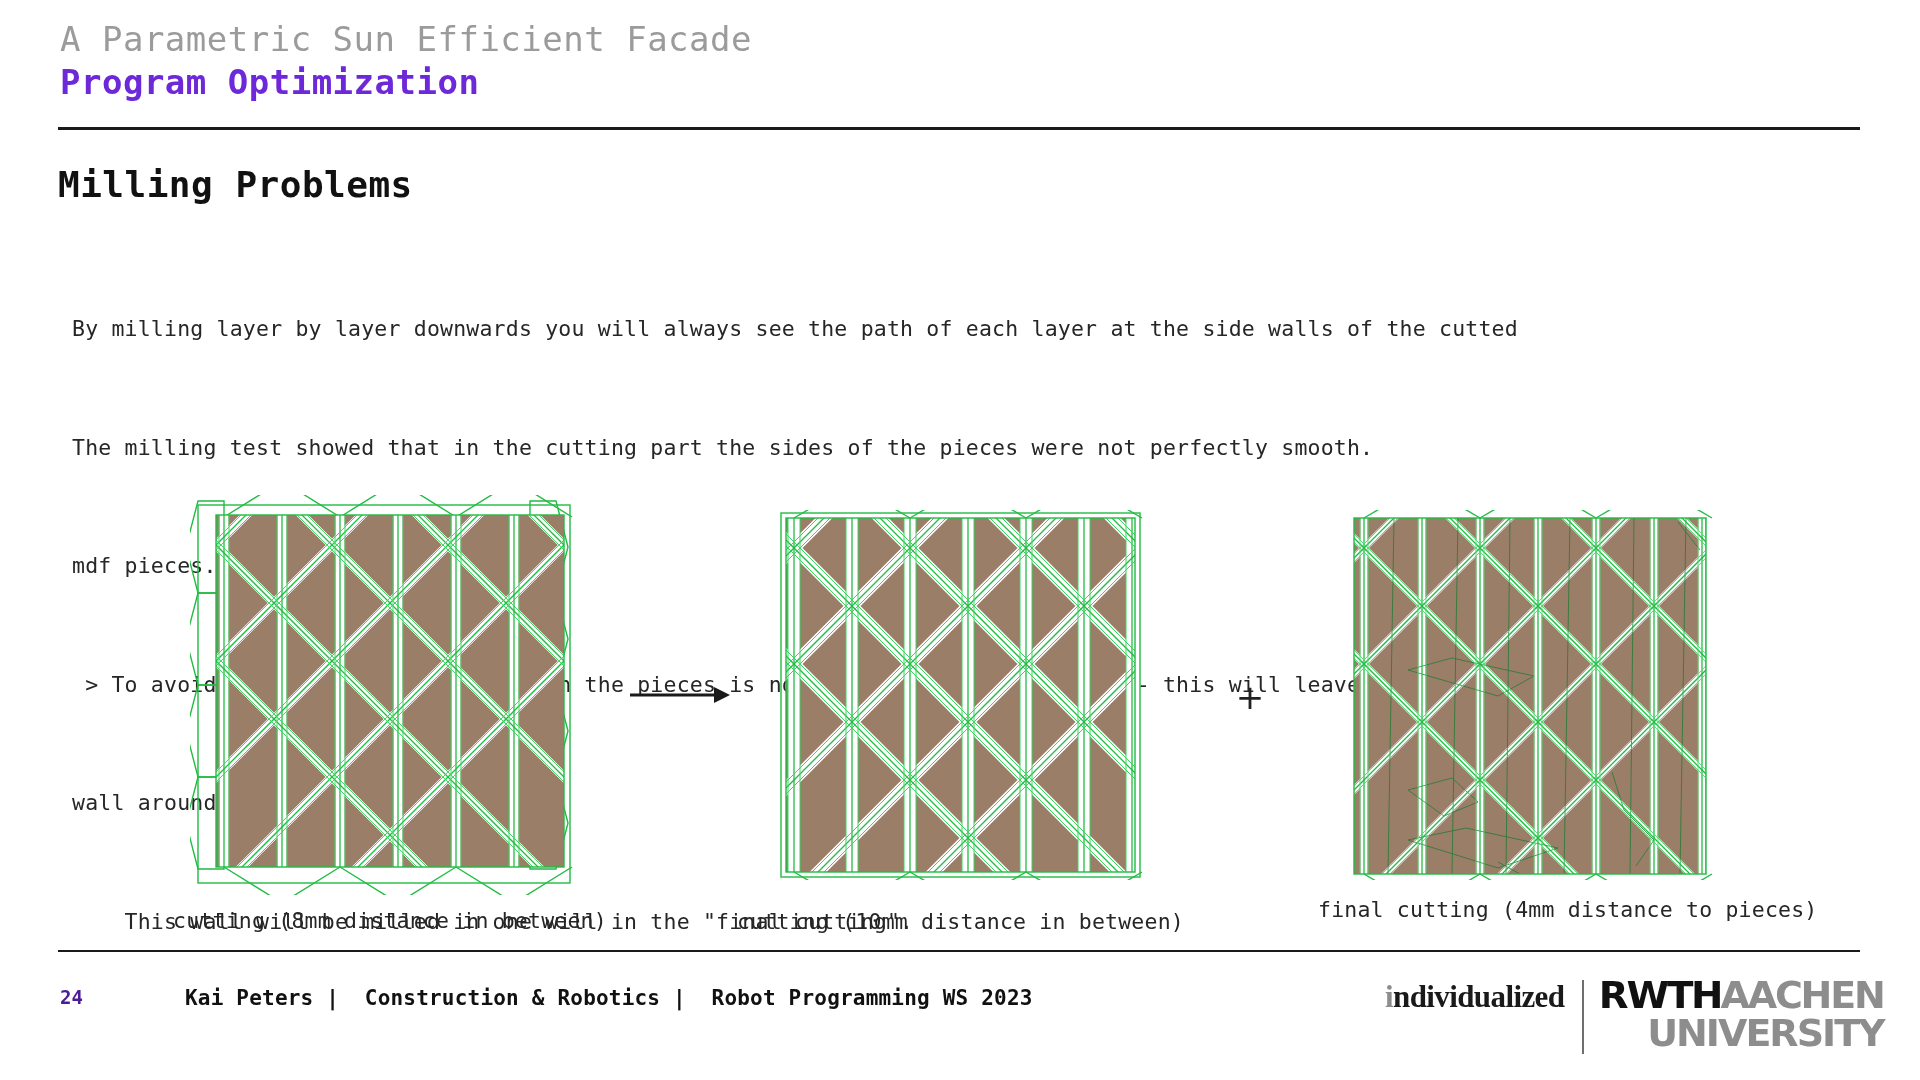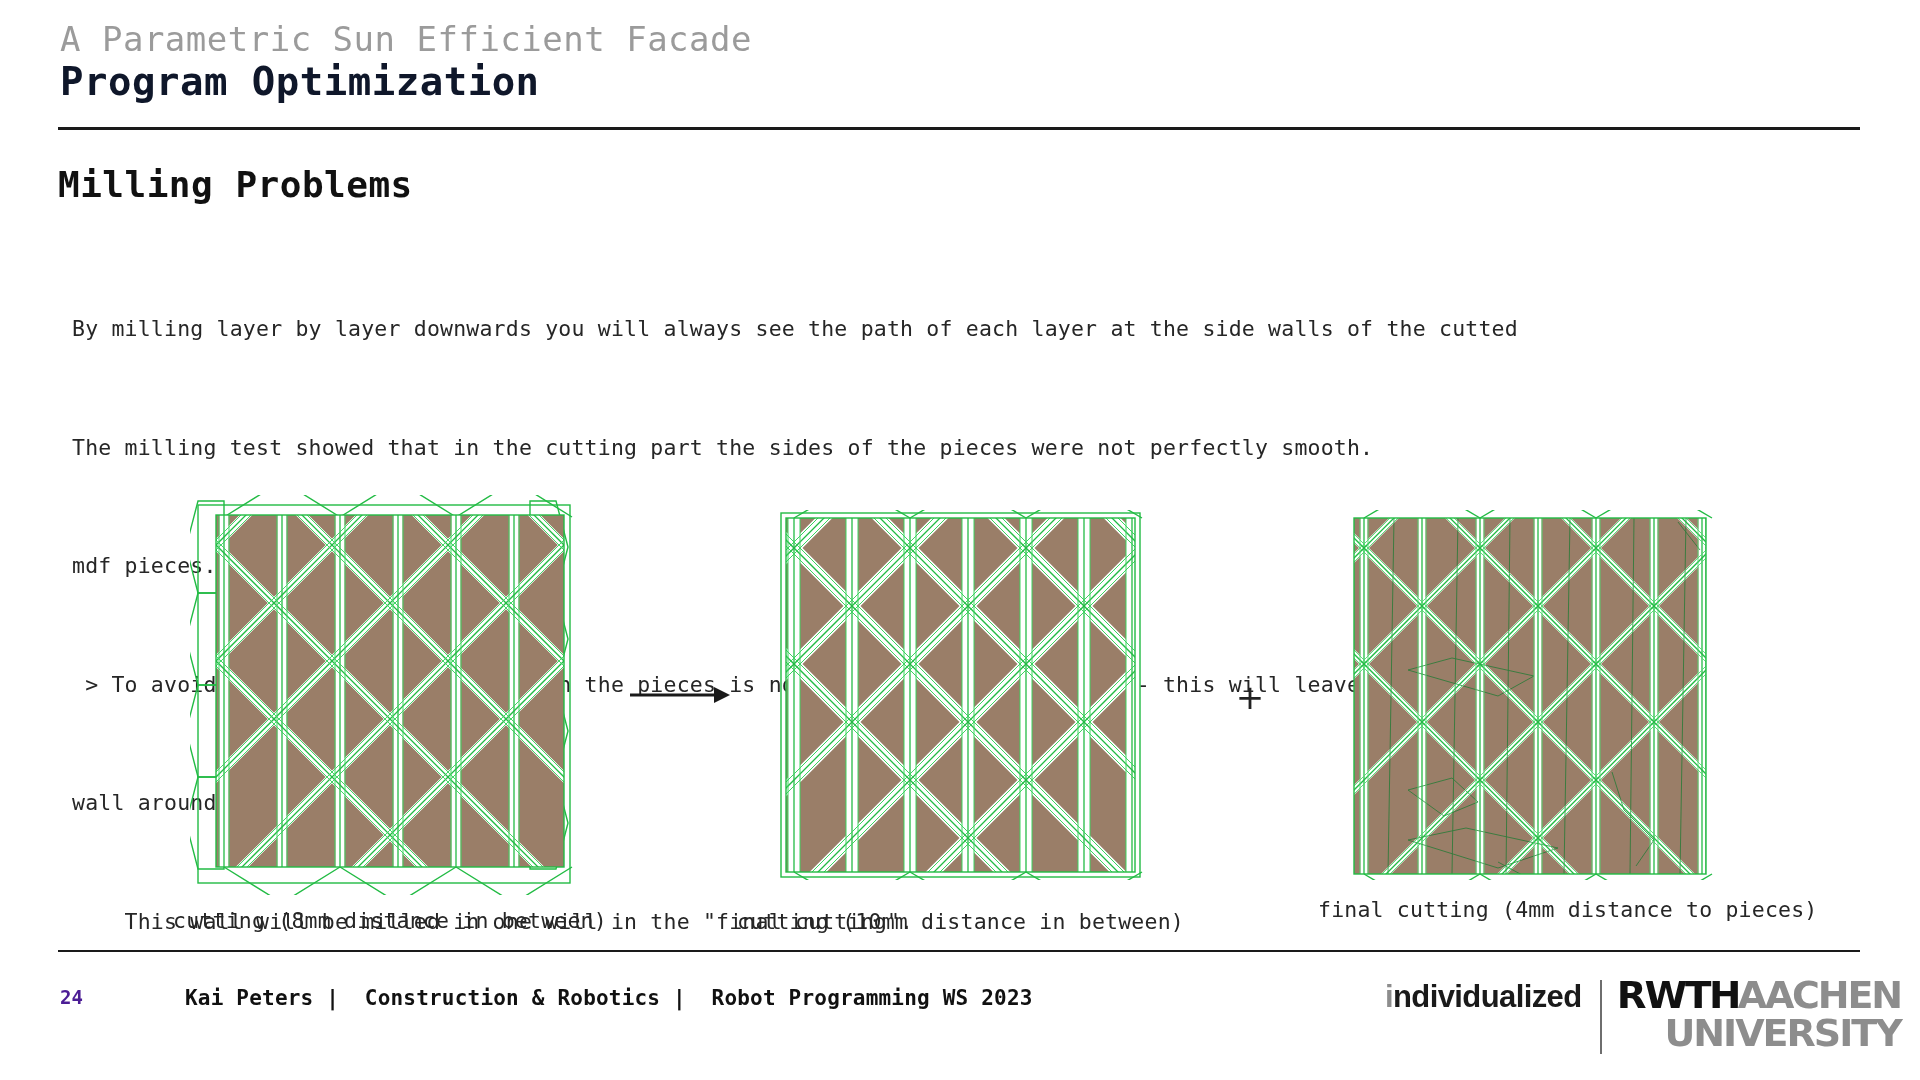--- a/index.html
+++ b/index.html
@@ -24,24 +24,24 @@
     width: 1800px;
   }
   .header-sup {
     font-size: 34px;
     line-height: 42px;
     color: #9b9b9b;
     letter-spacing: 0.5px;
     white-space: pre;
   }
   .header-main {
-    font-size: 39px;
+    font-size: 34px;
     line-height: 44px;
     font-weight: bold;
-    color: #0f172a;
+    color: #6d28d9;
     letter-spacing: 0.5px;
     white-space: pre;
   }
   .header-rule {
     position: absolute;
     left: 58px;
     top: 127px;
     width: 1802px;
     height: 3px;
     background: #1a1a1a;
@@ -139,21 +139,21 @@
   
   .logo-group {
     position: absolute;
     left: 1385px;
     top: 978px;
     height: 90px;
     display: flex;
     align-items: flex-start;
   }
   .logo-ip {
-    font-family: Liberation Sans, sans-serif;
+    font-family: Liberation Serif, serif;
     font-weight: bold;
     font-size: 31px;
     line-height: 37px;
     color: #1a1a1a;
     letter-spacing: -0.6px;
   }
   .logo-ip .dim { color: #8d8d8d; }
   .logo-divider {
     width: 2px;
     height: 74px;

